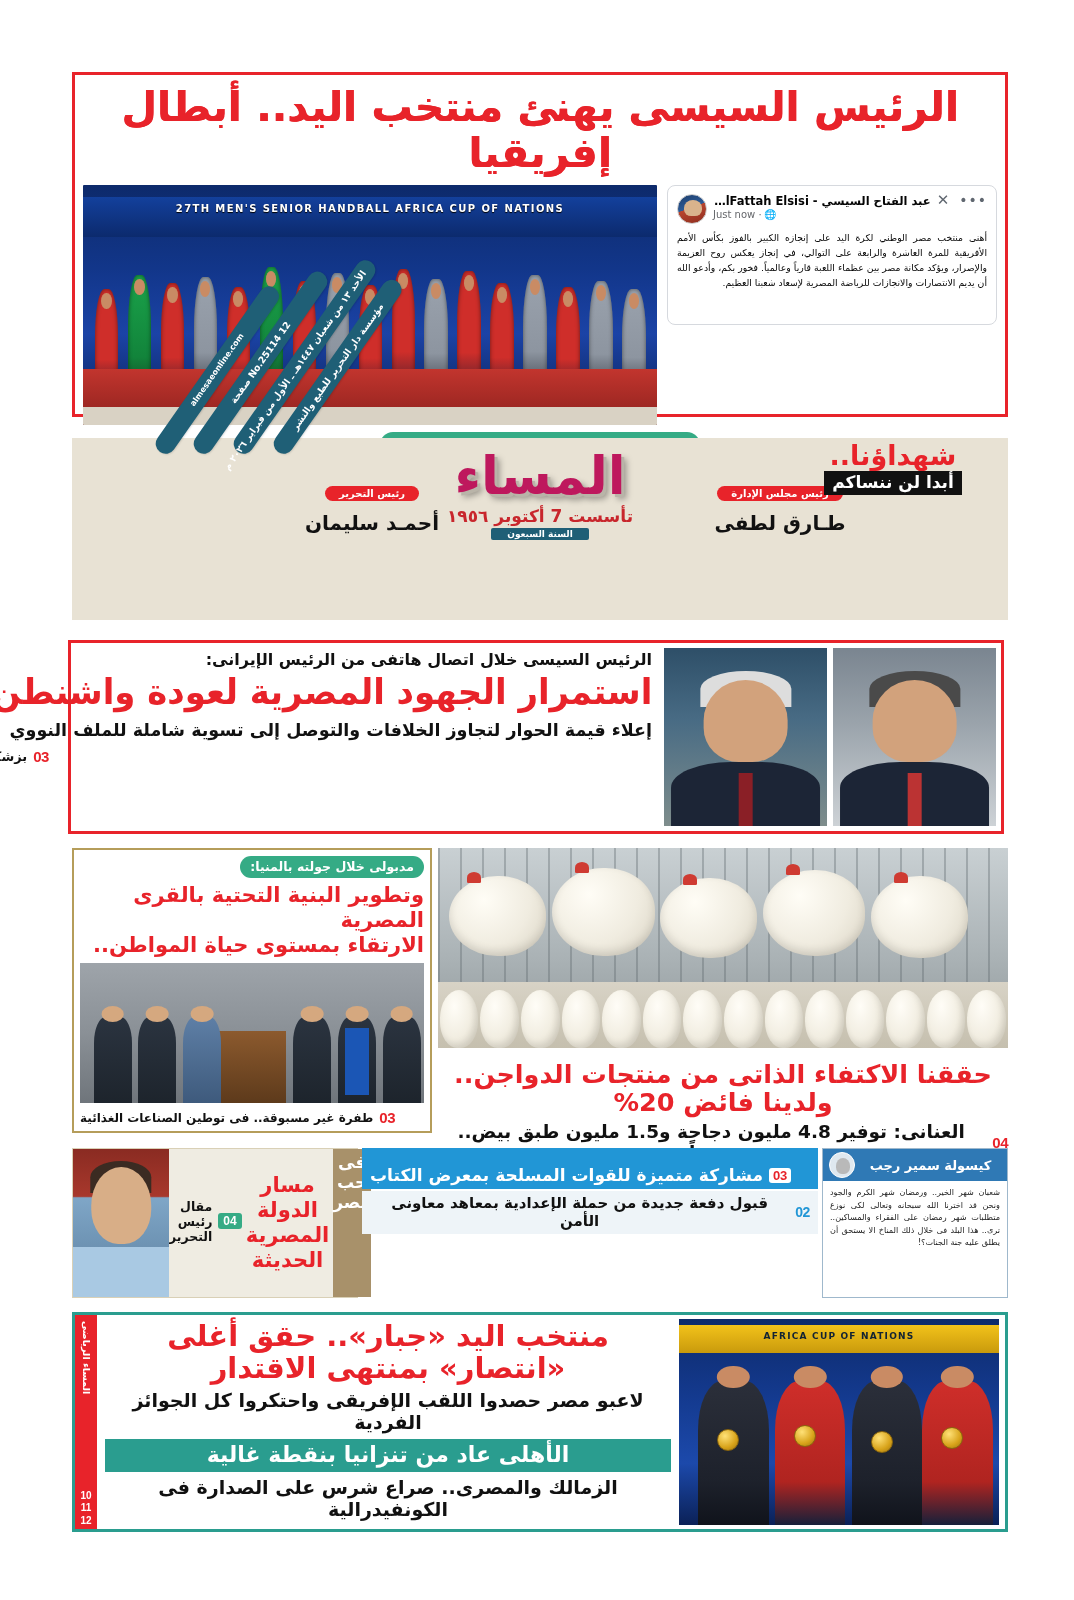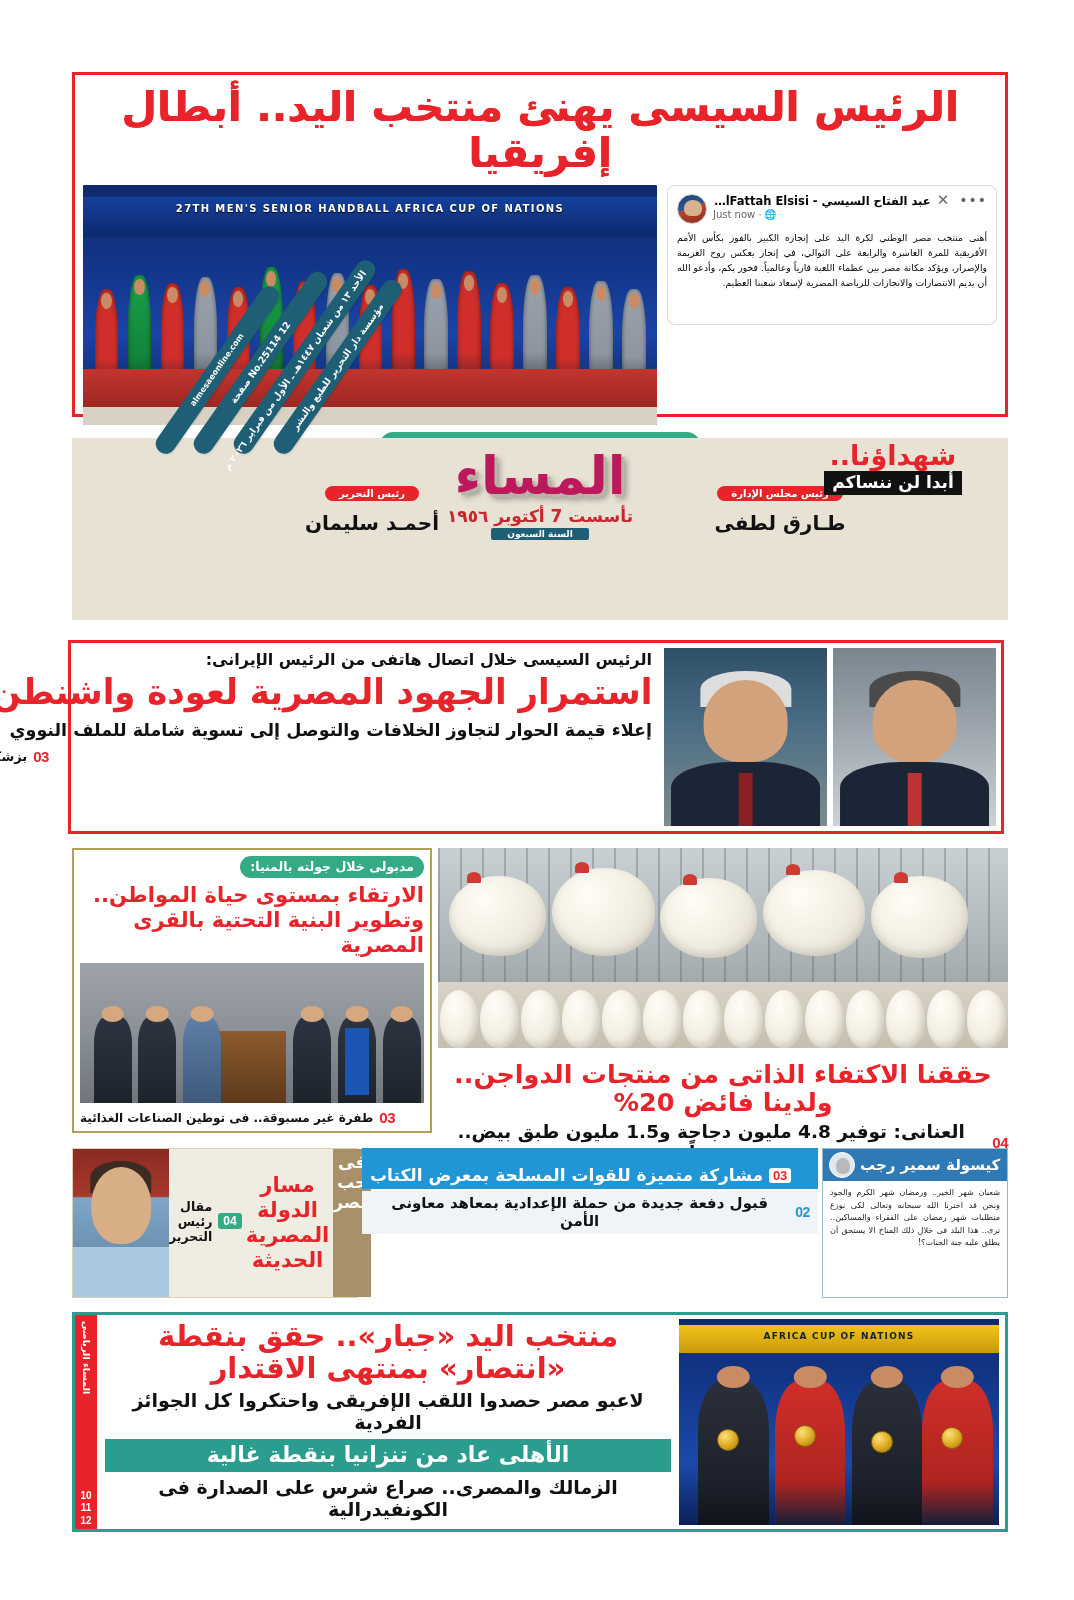--- a/index.html
+++ b/index.html
@@ -421,21 +421,21 @@
   .pg-blue { color:#2196d6; font-size:14px; font-family:"Liberation Sans", sans-serif; }
 
   .sec-kaisola {
     position:absolute; left:822px; top:1148px; width:186px; height:150px;
     border:1px solid #9fb8cc; background:#fff;
   }
   .ka-head {
     background:#2f79b5; color:#fff; display:flex; flex-direction:row-reverse;
     align-items:center; gap:5px; padding:3px 6px;
   }
-  .ka-title { font-size:15px; font-weight:bold; flex:1 1 auto; text-align:left; letter-spacing:-0.4px;}
+  .ka-title { font-size:13px; font-weight:bold; flex:1 1 auto; text-align:center; letter-spacing:-0.4px;}
   .ka-ava {
     width:26px; height:26px; border-radius:50%; background:#dfe8ef;
     flex:0 0 26px; position:relative; overflow:hidden; border:1px solid #fff;
   }
   .ka-ava::after {
     content:""; position:absolute; left:6px; top:5px; width:14px; height:16px;
     background:#b9b9b9; border-radius:50% 50% 42% 42%;
   }
   .ka-body {
     padding:5px 7px; font-size:8.1px; line-height:1.55; color:#222;
@@ -653,22 +653,22 @@
       <div class="iran-foot">
         <span>بزشكيان: كل الشكر والتقدير لدور مصر الإيجابى فى تجنب التصعيد والحفاظ على استقرار المنطقة</span>
         <span class="pg-sm">03</span>
       </div>
     </div>
   </div>
 
   <div class="sec-madbouly">
     <span class="mad-kicker">مدبولى خلال جولته بالمنيا:</span>
     <div class="mad-title">
+      <div>وتطوير البنية التحتية بالقرى المصرية</div>
       <div>الارتقاء بمستوى حياة المواطن..</div>
-      <div>وتطوير البنية التحتية بالقرى المصرية</div>
     </div>
     <div class="mad-photo">
       <div class="wall"></div>
       <div class="podium"></div>
       <div class="pol" style="left:4%"></div>
       <div class="pol" style="left:17%"></div>
       <div class="pol blue" style="left:30%"></div>
       <div class="pol" style="left:62%"></div>
       <div class="pol" style="left:75%"></div>
       <div class="pol" style="left:88%"></div>
@@ -772,21 +772,21 @@
       <div class="pl" style="left:76%">
           <i class="hd"></i>
         </div>
       <div class="medal" style="left:12%; bottom:36%"></div>
       <div class="medal" style="left:36%; bottom:38%"></div>
       <div class="medal" style="left:60%; bottom:35%"></div>
       <div class="medal" style="left:82%; bottom:37%"></div>
     </div>
 
     <div class="sport-main">
-      <div class="sport-title">منتخب اليد «جبار».. حقق بنقطة «انتصار» بمنتهى الاقتدار</div>
+      <div class="sport-title">منتخب اليد «جبار».. حقق أغلى «انتصار» بمنتهى الاقتدار</div>
       <div class="sport-sub">لاعبو مصر حصدوا اللقب الإفريقى واحتكروا كل الجوائز الفردية</div>
       <div class="sport-band">الأهلى عاد من تنزانيا بنقطة غالية</div>
       <div class="sport-foot">الزمالك والمصرى.. صراع شرس على الصدارة فى الكونفيدرالية</div>
     </div>
 
     <div class="sport-rail">
       <div class="vtext">المساء الرياضى</div>
       <div class="nums">10<br>11<br>12</div>
     </div>
   </div>

